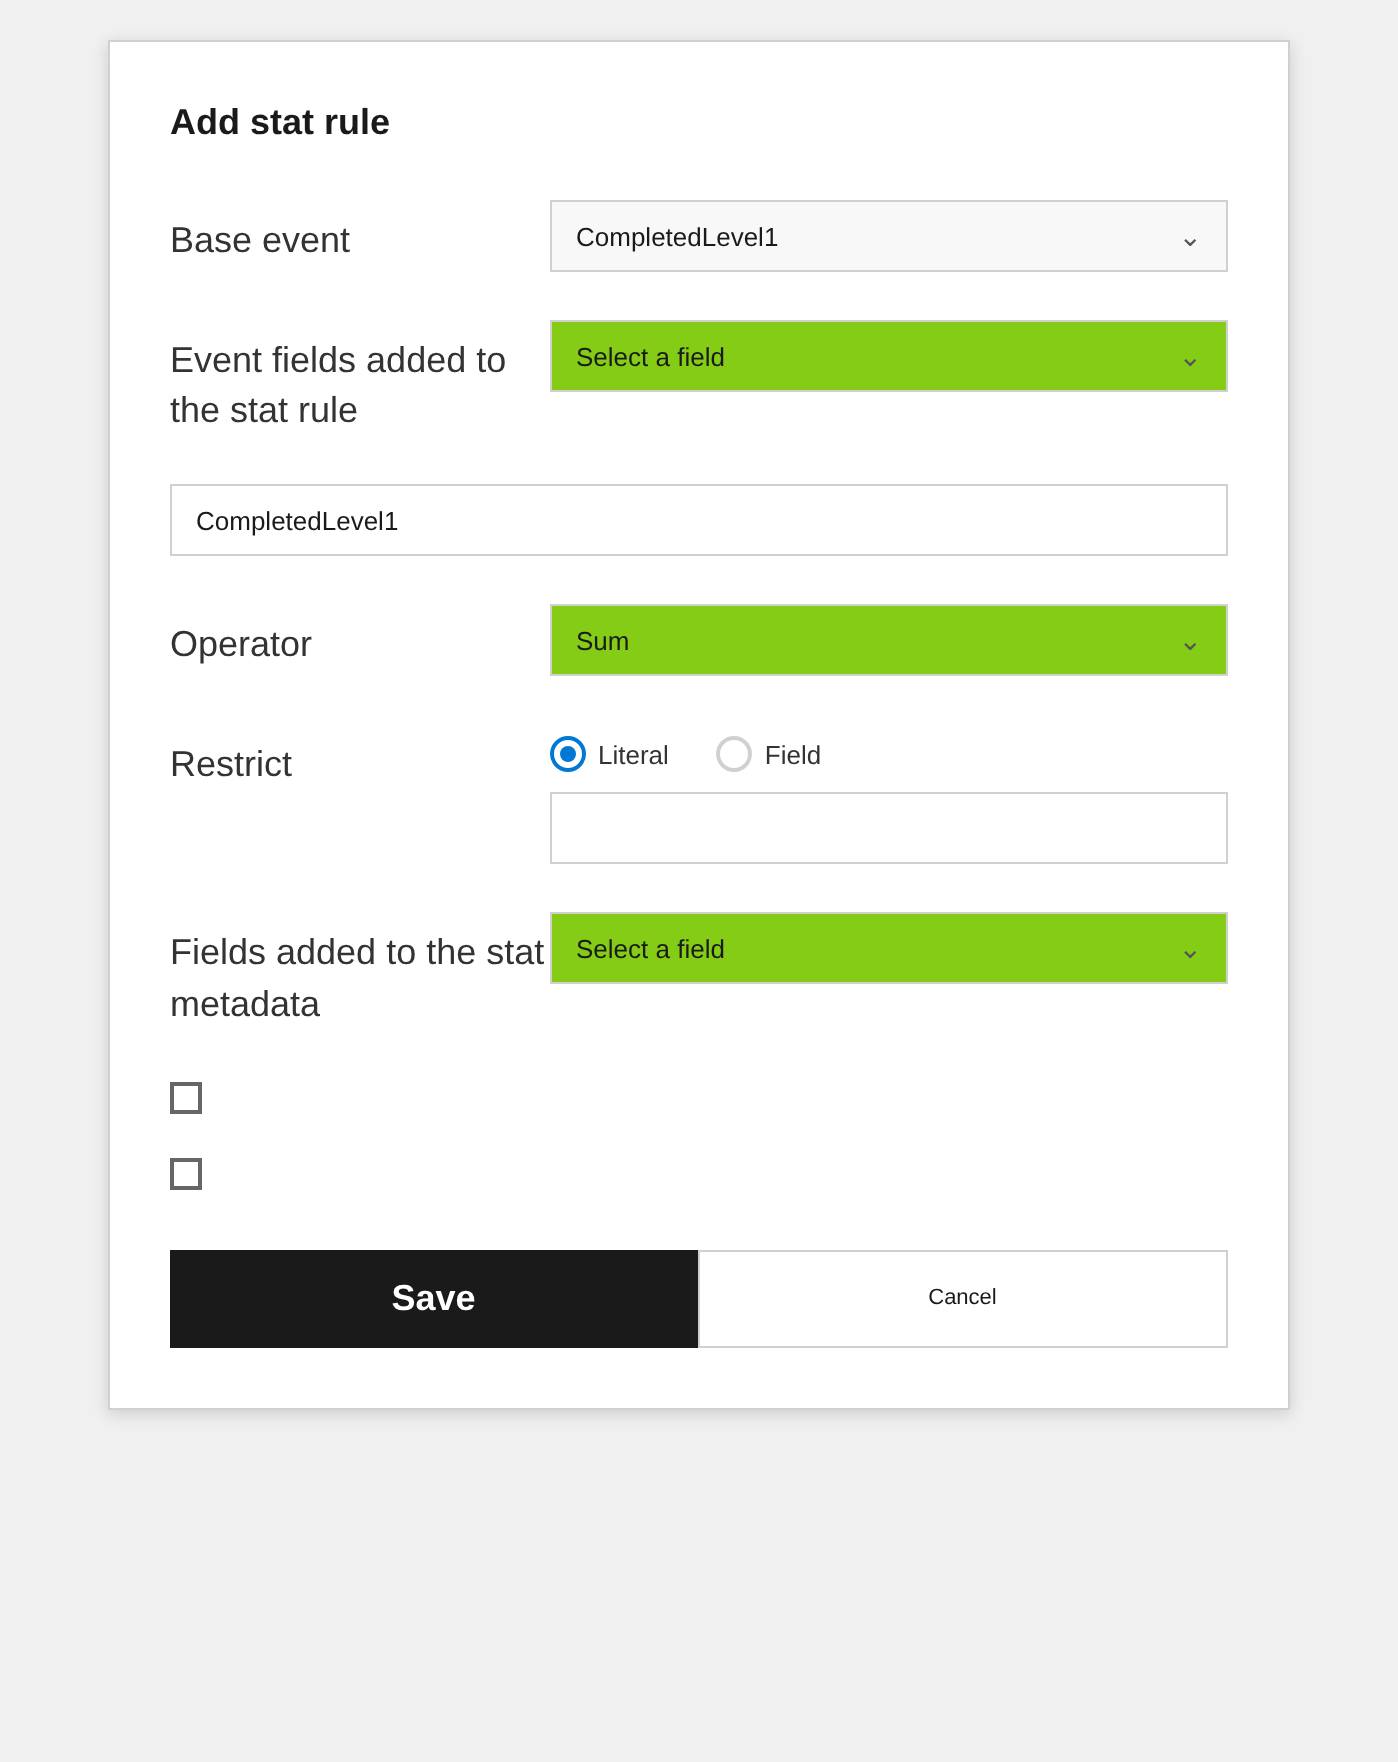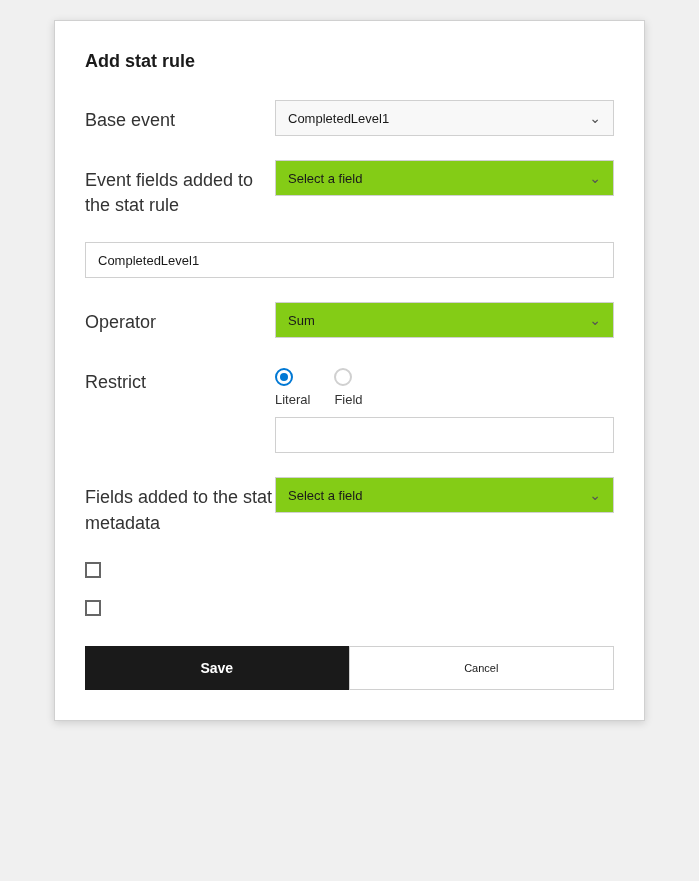--- a/index.html
+++ b/index.html
@@ -97,23 +97,23 @@
 
     .radio-group {
       display: flex;
       align-items: center;
       gap: 24px;
       padding-top: 6px;
     }
 
     .radio-option {
       display: flex;
+      align-items: center;
       gap: 6px;
       cursor: pointer;
-      flex-direction: column;
     }
 
     .radio-circle {
       width: 18px;
       height: 18px;
       border-radius: 50%;
       border: 2px solid #d0d0d0;
       display: flex;
       align-items: center;
       justify-content: center;
@@ -164,21 +164,21 @@
       display: flex;
       margin-top: 30px;
       border-top: 0;
     }
 
     .btn-save {
       flex: 1;
       padding: 14px;
       background: #1a1a1a;
       color: #ffffff;
-      font-size: 14px;
+      font-size: 18px;
       font-weight: 600;
       border: none;
       cursor: pointer;
       text-align: center;
     }
 
     .btn-cancel {
       flex: 1;
       padding: 14px;
       background: #ffffff;

